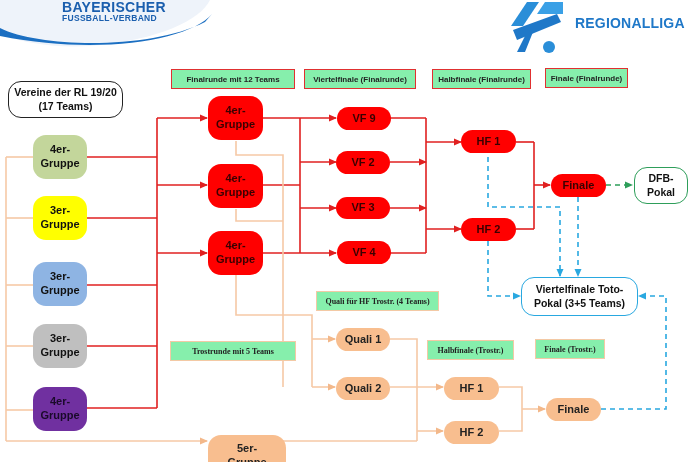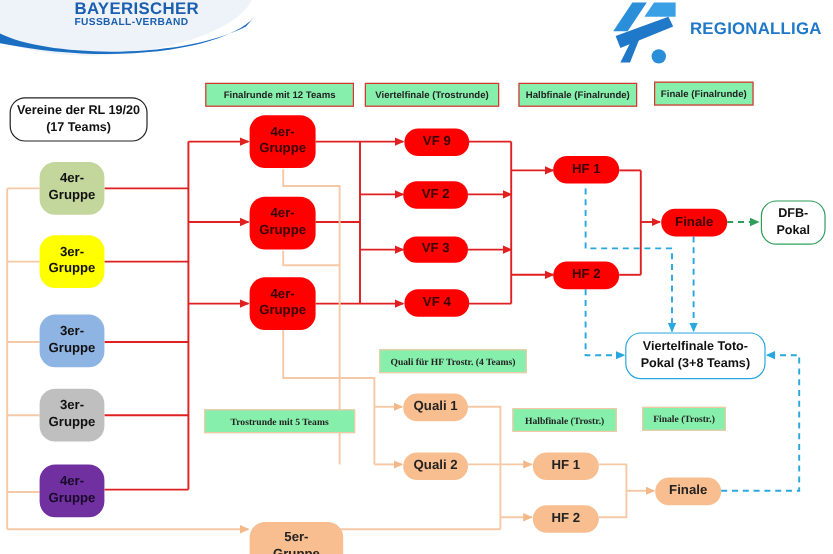--- a/index.html
+++ b/index.html
@@ -134,21 +134,21 @@
     <polygon points="20,36 28,32 20,52 12,52" fill="#1f78c8"></polygon>
     <circle cx="44" cy="47" r="6" fill="#2a8ed8"></circle>
   </svg>
   <div class="abs" style="left:70px;top:15px;font-size:14px;font-weight:bold;color:#1f78c8;letter-spacing:0.2px;">REGIONALLIGA</div>
 </div>
 
 <div class="box" style="left:8px;top:81px;width:115px;height:37px;border:1.5px solid #222;background:#fff;font-size:10.5px;padding:2px;">
   <span>Vereine der RL 19/20 (17 Teams)</span>
 </div>
 <div class="label lbl-red" style="left:171px;top:69px;width:124px;height:20px;">Finalrunde mit 12 Teams</div>
-<div class="label lbl-red" style="left:304px;top:69px;width:112px;height:20px;">Viertelfinale (Trostrunde)</div>
+<div class="label lbl-red" style="left:304px;top:69px;width:112px;height:20px;">Viertelfinale (Finalrunde)</div>
 <div class="label lbl-red" style="left:432px;top:69px;width:99px;height:20px;">Halbfinale (Finalrunde)</div>
 <div class="label lbl-red" style="left:545px;top:68px;width:83px;height:20px;">Finale (Finalrunde)</div>
 <div class="label lbl-peach" style="left:316px;top:291px;width:123px;height:20px;">Quali für HF Trostr. (4 Teams)</div>
 <div class="label lbl-peach" style="left:170px;top:341px;width:126px;height:20px;">Trostrunde mit 5 Teams</div>
 <div class="label lbl-peach" style="left:427px;top:340px;width:87px;height:20px;">Halbfinale (Trostr.)</div>
 <div class="label lbl-peach" style="left:535px;top:339px;width:70px;height:20px;">Finale (Trostr.)</div>
 
 <div class="box grp" style="left:33px;top:135px;width:54px;height:44px;background:#c3d69b;">
   <span><span>4er-</span><br><span>Gruppe</span></span>
 </div>
@@ -183,21 +183,21 @@
 <div class="box red" style="left:461px;top:130px;width:55px;height:23px;font-size:11px;">HF 1</div>
 <div class="box red" style="left:461px;top:218px;width:55px;height:23px;font-size:11px;">HF 2</div>
 
 <div class="box red" style="left:551px;top:174px;width:55px;height:23px;font-size:11px;">Finale</div>
 
 <div class="box" style="left:634px;top:167px;width:54px;height:37px;border:1.5px solid #2e9e5a;background:#fff;font-size:10.5px;">
   <span><span>DFB-</span><br><span>Pokal</span></span>
 </div>
 
 <div class="box" style="left:521px;top:277px;width:117px;height:39px;border:1.5px solid #29a8e0;background:#fff;font-size:10.5px;">
-  <span><span>Viertelfinale Toto-</span><br><span>Pokal (3+8 Teams)</span></span>
+  <span><span>Viertelfinale Toto-</span><br><span>Pokal (3+5 Teams)</span></span>
 </div>
 
 <div class="box grp peach" style="left:208px;top:435px;width:78px;height:41px;">
   <span><span>5er-</span><br><span>Gruppe</span></span>
 </div>
 <div class="box peach" style="left:336px;top:328px;width:54px;height:23px;font-size:11px;">Quali 1</div>
 <div class="box peach" style="left:336px;top:377px;width:54px;height:23px;font-size:11px;">Quali 2</div>
 <div class="box peach" style="left:444px;top:377px;width:55px;height:23px;font-size:11px;">HF 1</div>
 <div class="box peach" style="left:444px;top:421px;width:55px;height:23px;font-size:11px;">HF 2</div>
 <div class="box peach" style="left:546px;top:398px;width:55px;height:23px;font-size:11px;">Finale</div>

